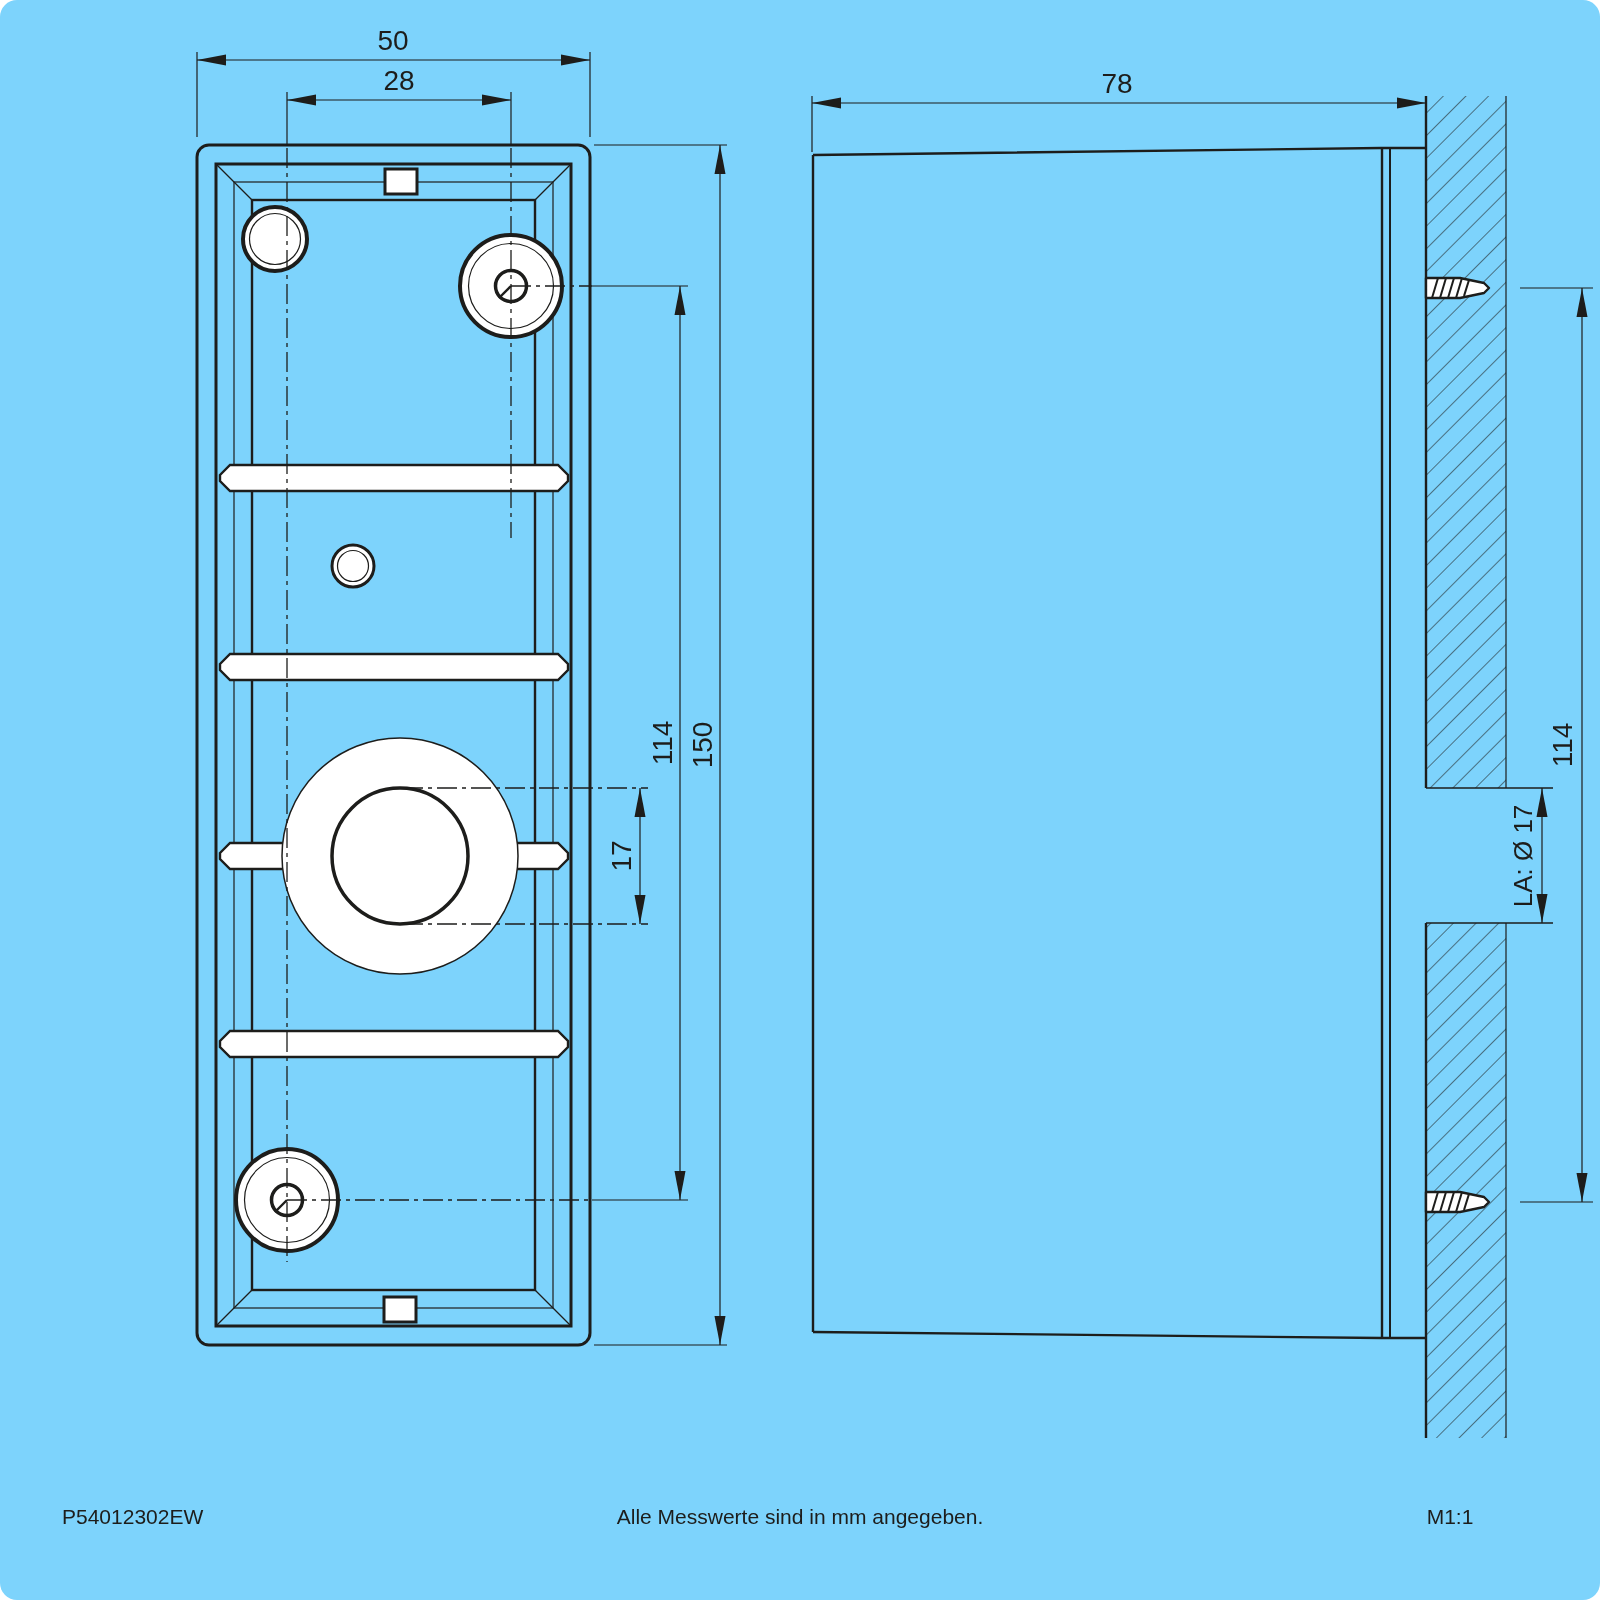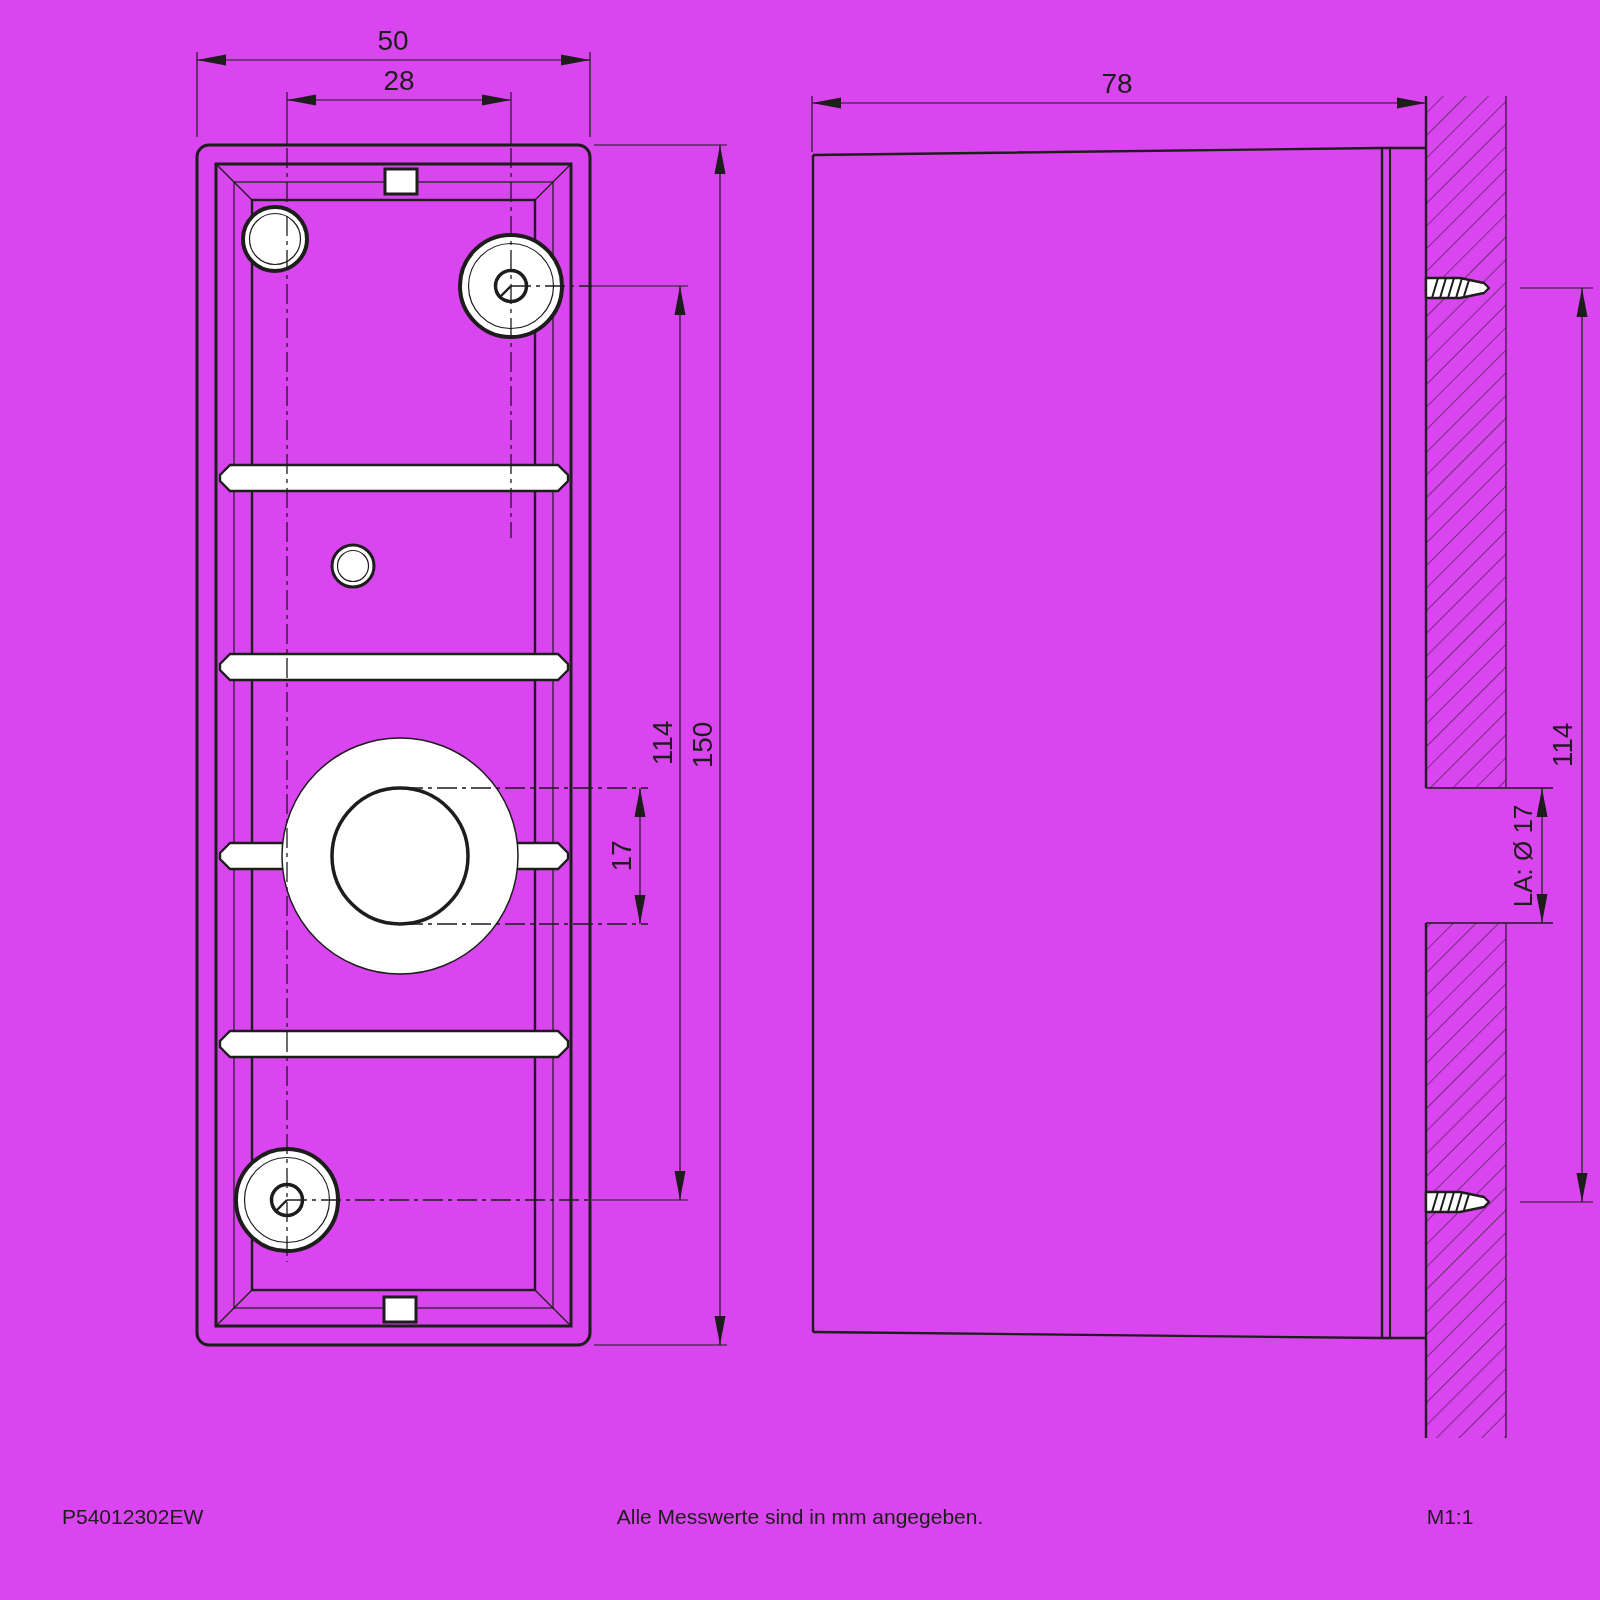--- a/index.html
+++ b/index.html
@@ -1,16 +1,16 @@
 <!DOCTYPE html>
 <html><head>
 <meta charset="utf-8">
 <style>
   html,body{margin:0;padding:0;background:#ffffff;}
-  .stage{position:relative;width:1600px;height:1600px;background:#d946ef;overflow:hidden;}
+  .stage{position:relative;width:1600px;height:1600px;background:#7dd3fc;overflow:hidden;border-radius:17px;}
   svg{display:block;}
   text{font-family:"Liberation Sans","DejaVu Sans",sans-serif;fill:#1d1d1b;}
   .dim-num{font-size:28px;}
   .dim-num-sm{font-size:26px;}
   .footer-txt{font-size:21px;}
   .ln{stroke:#1d1d1b;fill:none;}
   .w-thick{stroke-width:3;}
   .w-med{stroke-width:2.4;}
   .w-hair{stroke-width:1.2;}
   .whitefill{fill:#ffffff;}

